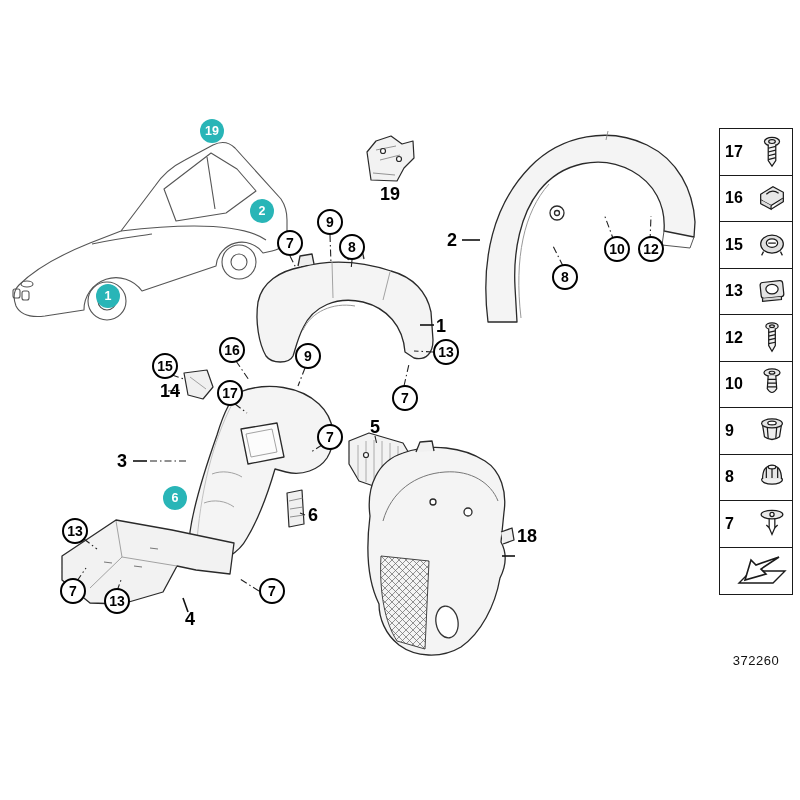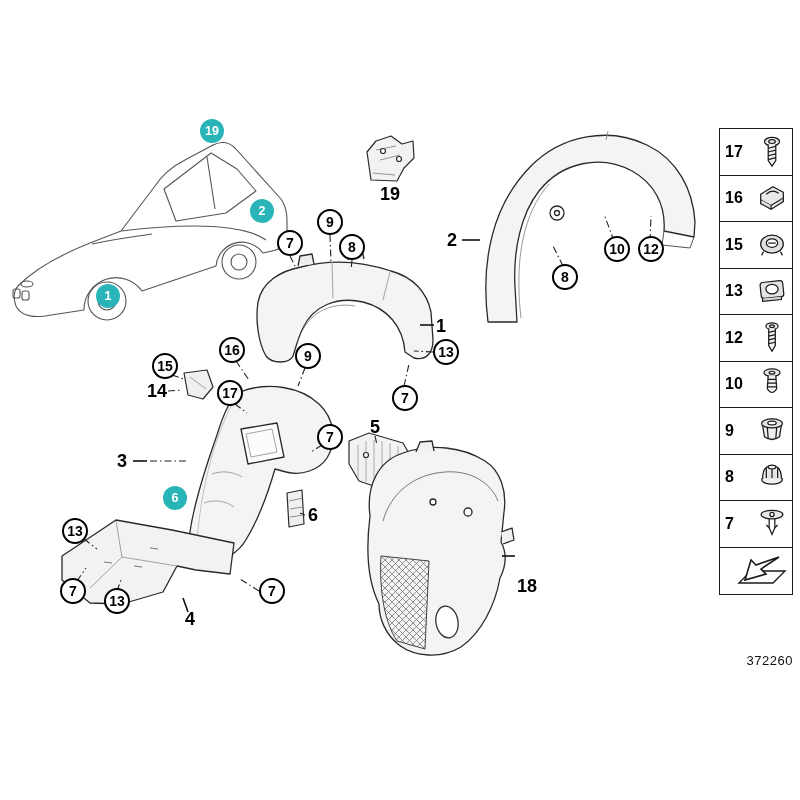--- a/index.html
+++ b/index.html
@@ -30,21 +30,21 @@
     border:1.6px solid #1a1a1a; background:#fff;
   }
   .legend-row {
     height:46.5px; border-bottom:1.6px solid #1a1a1a; display:flex;
     align-items:center; justify-content:space-between; padding:0 3px 0 5px;
   }
   .legend-row:last-child { border-bottom:none; }
   .legend-num { font-size:16px; font-weight:bold; color:#000; }
   .legend-icon { flex:0 0 auto; }
   .figure-number {
-    position:absolute; left:719px; top:653px; width:74px; text-align:right;
+    position:absolute; left:719px; top:653px; width:74px; text-align:center;
     font-size:13px; color:#111; letter-spacing:0.5px;
   }
 </style>
 </head>
 <body>
 
 <div class="stage">
 
   <svg class="art" width="800" height="800" viewBox="0 0 800 800">
     <defs>
@@ -201,25 +201,25 @@
   <div class="callout" style="left:330px; top:437px">7</div>
   <div class="callout" style="left:75px; top:531px">13</div>
   <div class="callout" style="left:73px; top:591px">7</div>
   <div class="callout" style="left:117px; top:601px">13</div>
   <div class="callout" style="left:272px; top:591px">7</div>
 
   <div class="part-label" style="left:390px; top:194px">19</div>
   <div class="part-label" style="left:452px; top:240px">2</div>
   <div class="part-label" style="left:441px; top:326px">1</div>
   <div class="part-label" style="left:122px; top:461px">3</div>
-  <div class="part-label" style="left:157px; top:391px">14</div>
+  <div class="part-label" style="left:170px; top:391px">14</div>
   <div class="part-label" style="left:375px; top:427px">5</div>
   <div class="part-label" style="left:313px; top:515px">6</div>
   <div class="part-label" style="left:190px; top:619px">4</div>
-  <div class="part-label" style="left:527px; top:586px">18</div>
+  <div class="part-label" style="left:527px; top:536px">18</div>
 
   <div class="legend">
 
     <div class="legend-row">
       <span class="legend-num">17</span>
       <svg class="legend-icon" width="34" height="38" viewBox="0 0 36 38" fill="none" stroke="#1a1a1a" stroke-width="1.3">
         <ellipse cx="18" cy="8" rx="8" ry="4.5" fill="#e8e8e8"></ellipse>
         <ellipse cx="18" cy="8" rx="3.5" ry="2"></ellipse>
         <path d="M14,11 L14,28 L18,34 L22,28 L22,11" fill="#f2f2f2"></path>
         <path d="M14,15 L22,13 M14,19 L22,17 M14,23 L22,21 M14,27 L22,25"></path>

